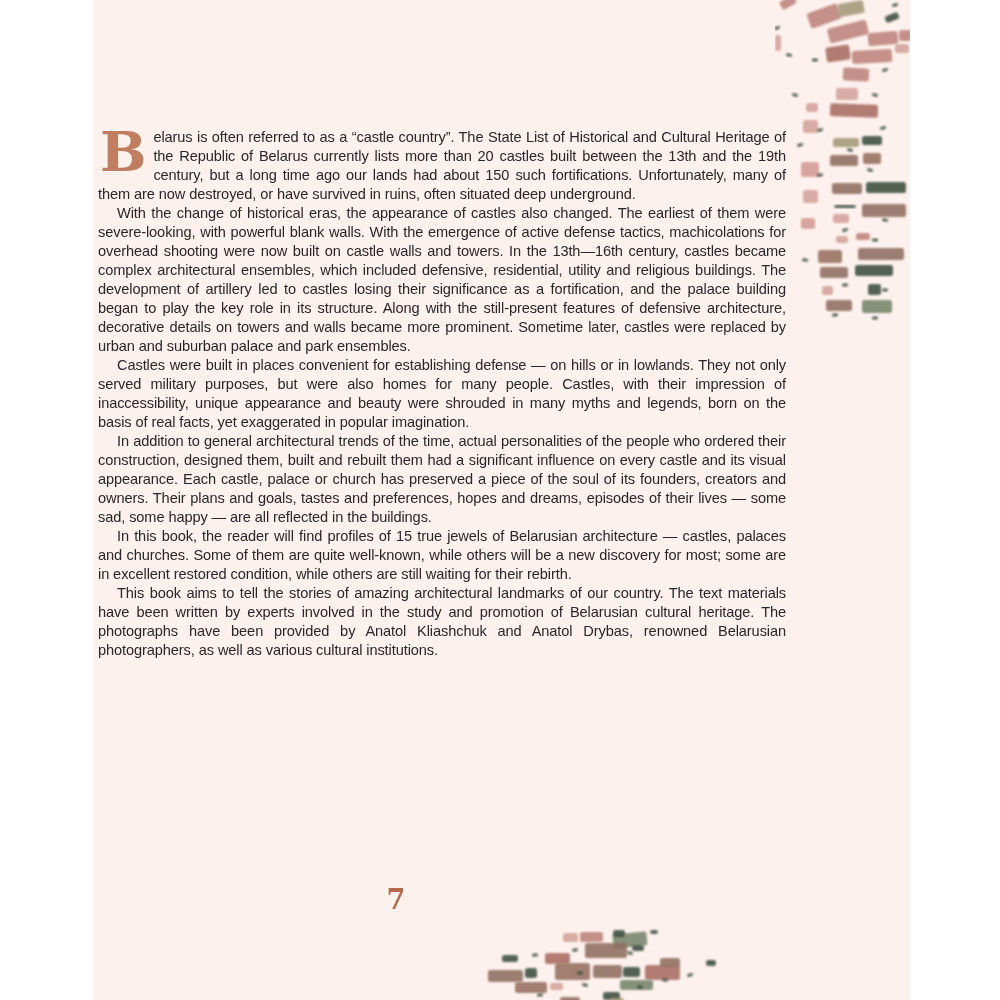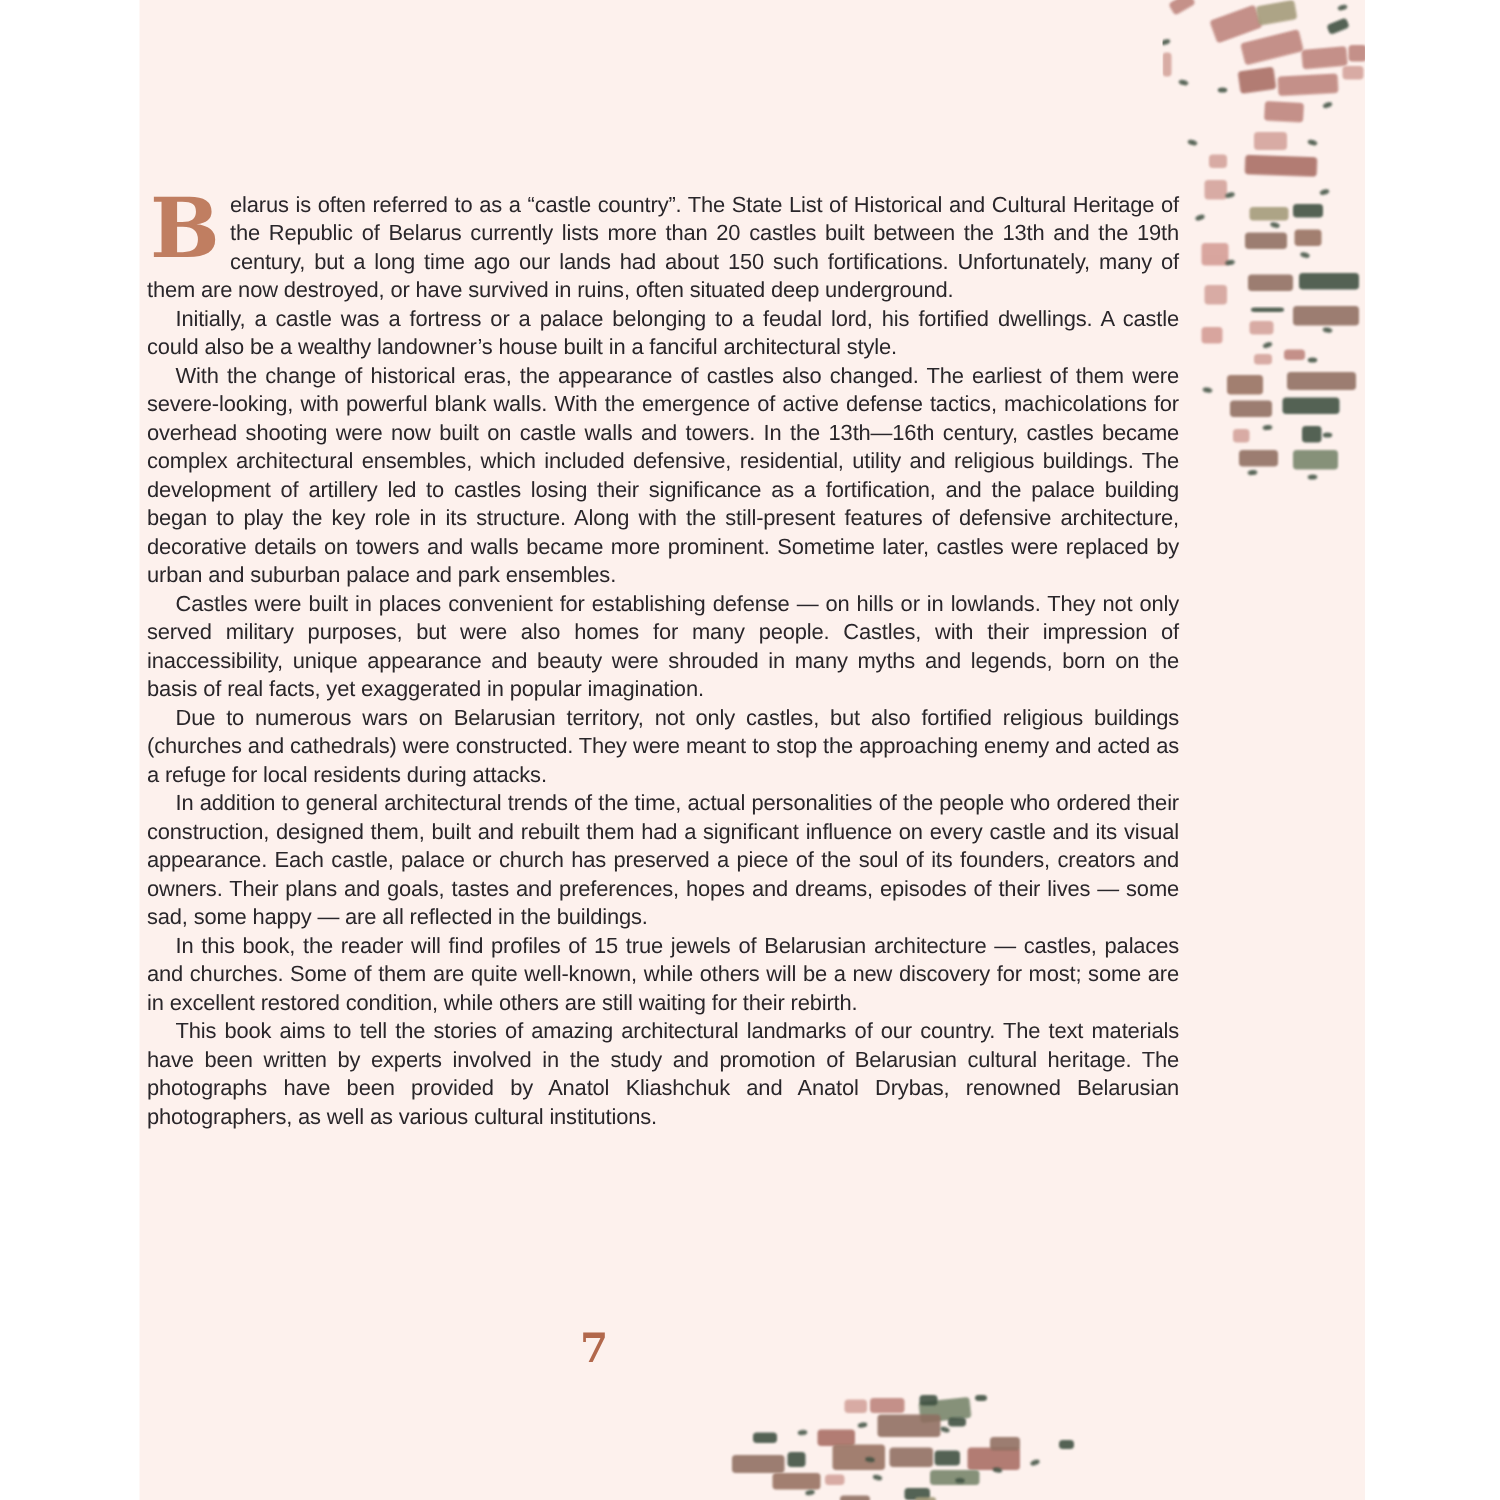--- a/index.html
+++ b/index.html
@@ -103,24 +103,22 @@
         <ellipse cx="30" cy="260" rx="3.2" ry="1.7" fill="#3c4f41" opacity="0.85" transform="rotate(10 30 260)" filter="url(#wc-deco-top)"></ellipse>
         <ellipse cx="70" cy="285" rx="3.2" ry="1.7" fill="#3c4f41" opacity="0.85" transform="rotate(-5 70 285)" filter="url(#wc-deco-top)"></ellipse>
         <ellipse cx="110" cy="290" rx="3.2" ry="1.7" fill="#3c4f41" opacity="0.85" transform="rotate(0 110 290)" filter="url(#wc-deco-top)"></ellipse>
         <ellipse cx="60" cy="315" rx="3.2" ry="1.7" fill="#3c4f41" opacity="0.85" transform="rotate(-5 60 315)" filter="url(#wc-deco-top)"></ellipse>
         <ellipse cx="100" cy="318" rx="3.2" ry="1.7" fill="#3c4f41" opacity="0.85" transform="rotate(-2 100 318)" filter="url(#wc-deco-top)"></ellipse>
         <ellipse cx="120" cy="5" rx="3.2" ry="1.7" fill="#3c4f41" opacity="0.85" transform="rotate(-15 120 5)" filter="url(#wc-deco-top)"></ellipse>
       </svg>
 
     <div class="text-block">
       <p><span class="dropcap">B</span><span>elarus is often referred to as a “castle country”. The State List of Historical and Cultural Heritage of the Republic of Belarus currently lists more than 20 castles built between the 13th and the 19th century, but a long time ago our lands had about 150 such fortifications. Unfortunately, many of them are now destroyed, or have survived in ruins, often situated deep underground.</span></p>
-      <p class="indent">Initially, a castle was a fortress or a palace belonging to a feudal lord, his fortified dwellings. A castle could also be a wealthy landowner’s house built in a fanciful architectural style.</p>
       <p class="indent">With the change of historical eras, the appearance of castles also changed. The earliest of them were severe-looking, with powerful blank walls. With the emergence of active defense tactics, machicolations for overhead shooting were now built on castle walls and towers. In the 13th—16th century, castles became complex architectural ensembles, which included defensive, residential, utility and religious buildings. The development of artillery led to castles losing their significance as a fortification, and the palace building began to play the key role in its structure. Along with the still-present features of defensive architecture, decorative details on towers and walls became more prominent.  Sometime later, castles were replaced by urban and suburban palace and park ensembles.</p>
       <p class="indent">Castles were built in places convenient for establishing defense — on hills or in lowlands. They not only served military purposes, but were also homes for many people. Castles, with their impression of inaccessibility, unique appearance and beauty were shrouded in many myths and legends, born on the basis of real facts, yet exaggerated in popular imagination.</p>
-      <p class="indent">Due to numerous wars on Belarusian territory, not only castles, but also fortified religious buildings (churches and cathedrals) were constructed. They were meant to stop the approaching enemy and acted as a refuge for local residents during attacks.</p>
       <p class="indent">In addition to general architectural trends of the time, actual personalities of the people who ordered their construction, designed them, built and rebuilt them had a significant influence on every castle and its visual appearance. Each castle, palace or church has preserved a piece of the soul of its founders, creators and owners. Their plans and goals, tastes and preferences, hopes and dreams, episodes of their lives — some sad, some happy — are all reflected in the buildings.</p>
       <p class="indent">In this book, the reader will find profiles of 15 true jewels of Belarusian architecture — castles, palaces and churches. Some of them are quite well-known, while others will be a new discovery for most; some are in excellent restored condition, while others are still waiting for their rebirth.</p>
       <p class="indent">This book aims to tell the stories of amazing architectural landmarks of our country. The text materials have been written by experts involved in the study and promotion of Belarusian cultural heritage. The photographs have been provided by Anatol Kliashchuk and Anatol Drybas, renowned Belarusian photographers, as well as various cultural institutions.</p>
     </div>
 
     <div class="page-number">7</div>
 
     <svg class="deco deco-bottom" id="deco-bottom" viewBox="0 0 300 75">
         <defs>
           <filter id="wc-deco-bottom" x="-30%" y="-30%" width="160%" height="160%">

